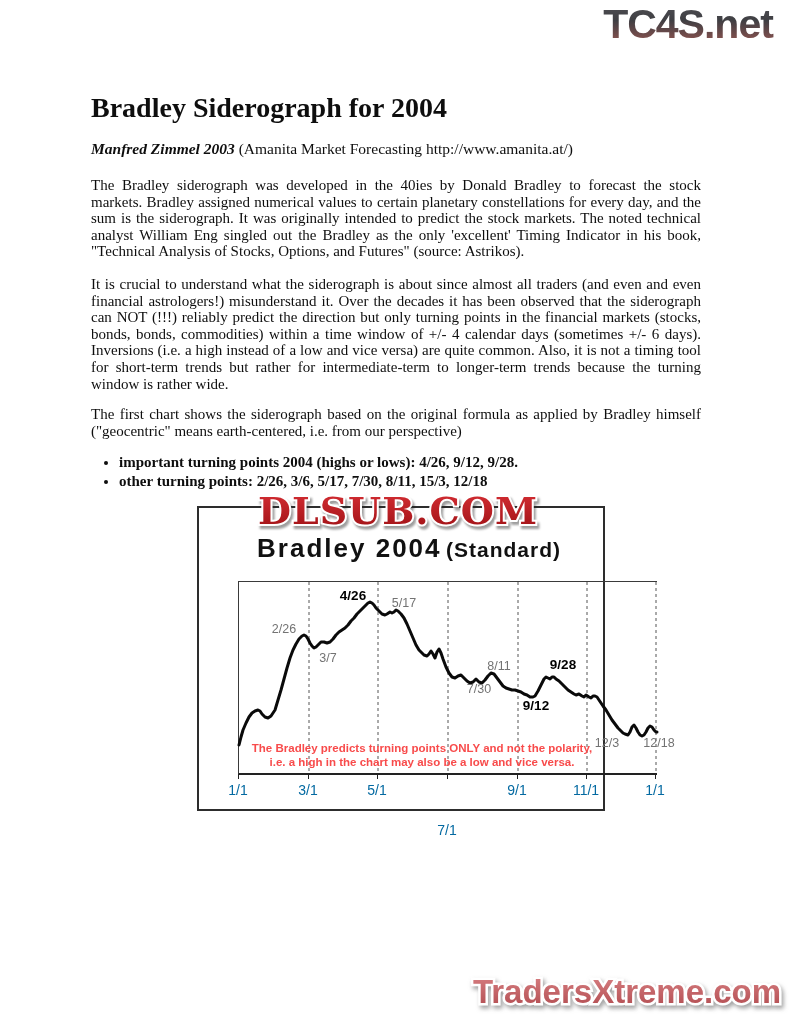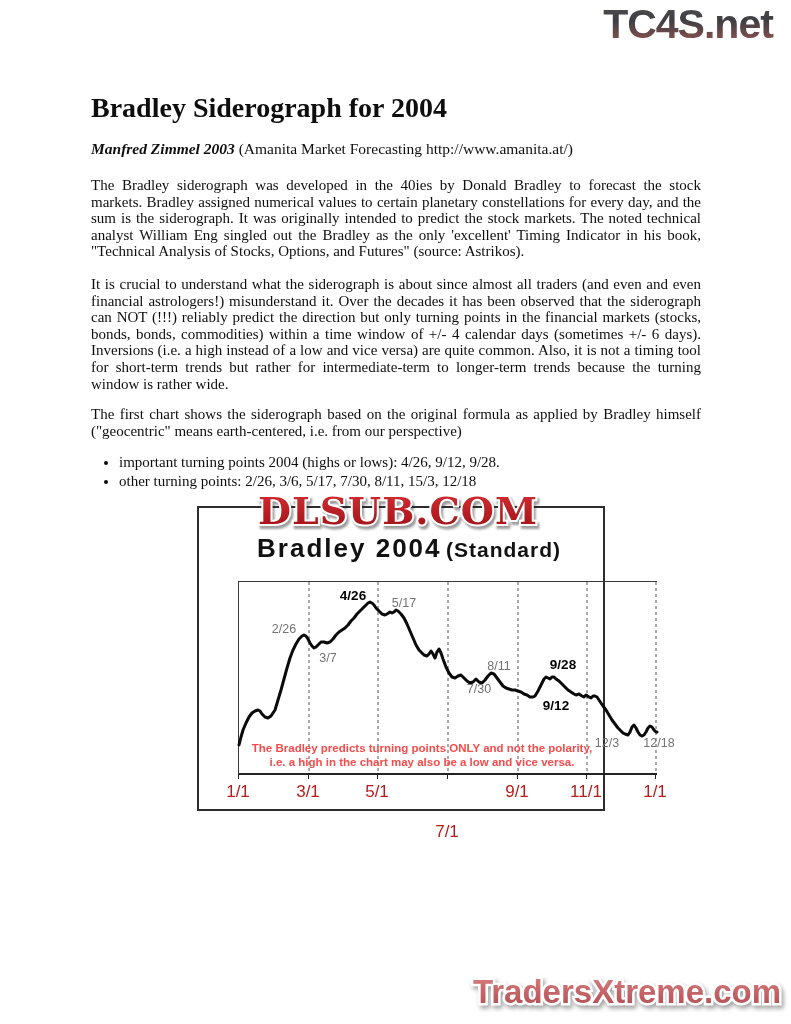--- a/index.html
+++ b/index.html
@@ -21,21 +21,21 @@
   .doc-title{position:absolute;left:91px;top:92px;font-size:28px;font-weight:bold;}
   .author-line{position:absolute;left:91px;top:140px;font-size:15.5px;width:640px;}
   .author-name{font-weight:bold;font-style:italic;}
   .para{position:absolute;left:91px;width:610px;font-size:15px;line-height:16.6px;
         text-align:justify;}
   #para-1{top:177px;}
   #para-2{top:276px;}
   #para-3{top:406px;}
   .bullet-list{position:absolute;left:95px;top:454px;width:606px;margin:0;
                padding:0 0 0 24px;font-size:15px;line-height:17.5px;}
-  .bullet-list li{margin:0 0 1px 0;}
+  .bullet-list li{margin:0 0 1px 0;font-weight:bold;}
 
   
   .chart-box{position:absolute;left:197px;top:506px;width:408px;height:305px;
              border:2px solid #2d2d2d;background:#ffffff;box-sizing:border-box;}
   #dlsub-svg{left:53px;top:-19px;width:292px;height:46px;
              filter:drop-shadow(2px 3px 1px rgba(40,40,40,.45));}
   #dlsub-svg text{font-family:"DejaVu Serif",serif;font-weight:bold;font-size:38px;
                   letter-spacing:1px;stroke:#ffffff;stroke-width:4px;
                   paint-order:stroke fill;}
   .chart-title{position:absolute;left:28px;top:25px;width:334px;text-align:right;
@@ -53,21 +53,21 @@
         font-family:"Liberation Sans",sans-serif;font-size:12.5px;color:#737373;
         white-space:nowrap;}
   .anno.bold{font-weight:bold;color:#000;font-size:13.5px;}
   .warning{position:absolute;left:-12px;width:390px;text-align:center;
            font-family:"Liberation Sans",sans-serif;font-size:11.5px;font-weight:bold;
            color:#f84b4b;white-space:nowrap;}
   #warning-1{top:160px;}
   #warning-2{top:174px;}
   .x-tick{position:absolute;width:1px;height:5px;background:#222;}
   .x-tick-label{position:absolute;width:44px;text-align:center;
-                font-family:"Liberation Sans",sans-serif;font-size:17px;color:#b91c1c;}
+                font-family:"Liberation Sans",sans-serif;font-size:14px;color:#0369a1;}
 </style>
 </head>
 <body>
 
 <svg id="tc4s-svg" class="logo-svg">
   <defs>
     <linearGradient id="g-tc4s" x1="0" y1="0" x2="0" y2="1">
       <stop offset="0" stop-color="#525257"></stop>
       <stop offset="0.42" stop-color="#3f3f43"></stop>
       <stop offset="0.70" stop-color="#6b4a4a"></stop>
@@ -121,21 +121,21 @@
         <polyline points="0,163 2,155 4,148 7,141 10,135 13,131 16,129 19,128 21,129 23,132 26,135 29,136 32,134 34,131 36,128 39,118 42,108 45,97 48,86 51,76 54,68 57,62 60,57 63,54 65,53 67,54 69,57 71,61 73,64 75,66 77,65 79,63 82,60 85,60 88,61 91,60 94,57 97,53 100,50 103,48 106,46 109,43 112,39 115,36 118,32 121,29 124,26 127,23 129,21 131,20 133,21 135,23 137,26 140,29 143,32 146,33 148,32 151,30 153,31 155,30 157,28 159,29 162,32 165,36 168,42 171,49 174,56 177,63 180,68 183,71 185,73 188,74 190,72 192,69 194,72 196,76 198,70 200,67 202,71 204,77 207,85 210,91 213,95 216,96 219,94 222,93 225,96 228,99 231,101 234,100 237,97 240,100 243,101 246,98 249,94 252,91 255,92 258,96 261,100 264,104 267,106 270,107 273,108 276,108 279,109 282,110 285,112 288,113 291,115 294,115 296,114 299,109 302,103 305,97 307,95 309,96 311,97 313,95 315,95 317,97 320,99 323,102 326,105 329,108 332,110 335,112 337,113 340,112 343,114 345,115 347,113 350,115 352,116 354,114 356,114 358,115 360,118 362,121 364,124 367,128 370,133 373,138 376,142 379,146 382,149 384,151 386,152 389,153 391,150 393,145 395,143 397,146 399,150 401,153 403,154 405,153 407,150 409,146 411,144 413,145 415,148 417,150 418,150" fill="none" stroke="#0a0a0a" stroke-width="3" stroke-linejoin="round" stroke-linecap="round"></polyline>
       </svg>
     <div class="warning" id="warning-2">i.e. a high in the chart may also be a low and vice versa.</div>
     <div class="warning" id="warning-1">The Bradley predicts turning points ONLY and not the polarity,</div>
   <div class="anno" style="left: 45px; top: 47px;">2/26</div>
       <div class="anno" style="left: 89px; top: 76px;">3/7</div>
       <div class="anno bold" style="left: 114px; top: 13px;">4/26</div>
       <div class="anno" style="left: 165px; top: 21px;">5/17</div>
       <div class="anno" style="left: 240px; top: 107px;">7/30</div>
       <div class="anno" style="left: 260px; top: 84px;">8/11</div>
-      <div class="anno bold" style="left: 297px; top: 123px; margin-left: 20px;">9/12</div>
+      <div class="anno bold" style="left: 297px; top: 123px;">9/12</div>
       <div class="anno bold" style="left: 324px; top: 82px;">9/28</div>
       <div class="anno" style="left: 368px; top: 161px;">12/3</div>
       <div class="anno" style="left: 420px; top: 161px;">12/18</div>
     </div>
 
 <div class="x-tick" style="left: 39px; top: 266px;"></div>
     <div class="x-tick-label" style="left: 17px; top: 274px;">1/1</div>
     <div class="x-tick" style="left: 109px; top: 266px;"></div>
     <div class="x-tick-label" style="left: 87px; top: 274px;">3/1</div>
     <div class="x-tick" style="left: 178px; top: 266px;"></div>

